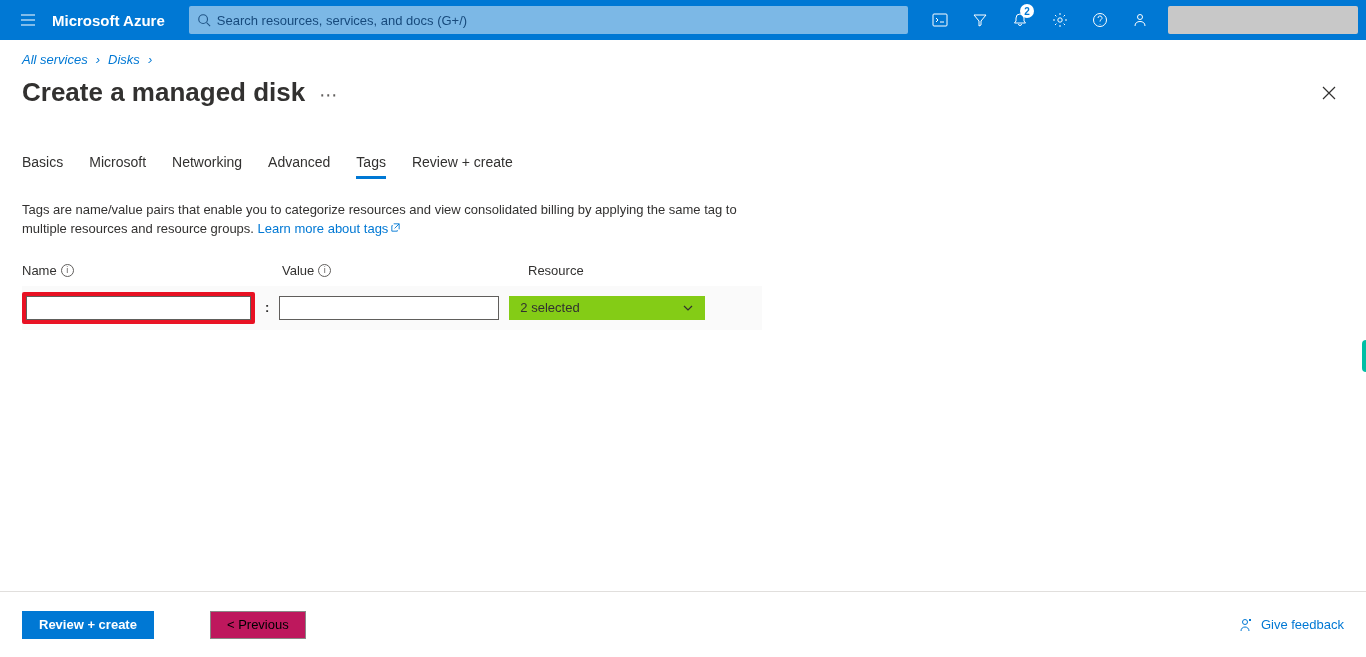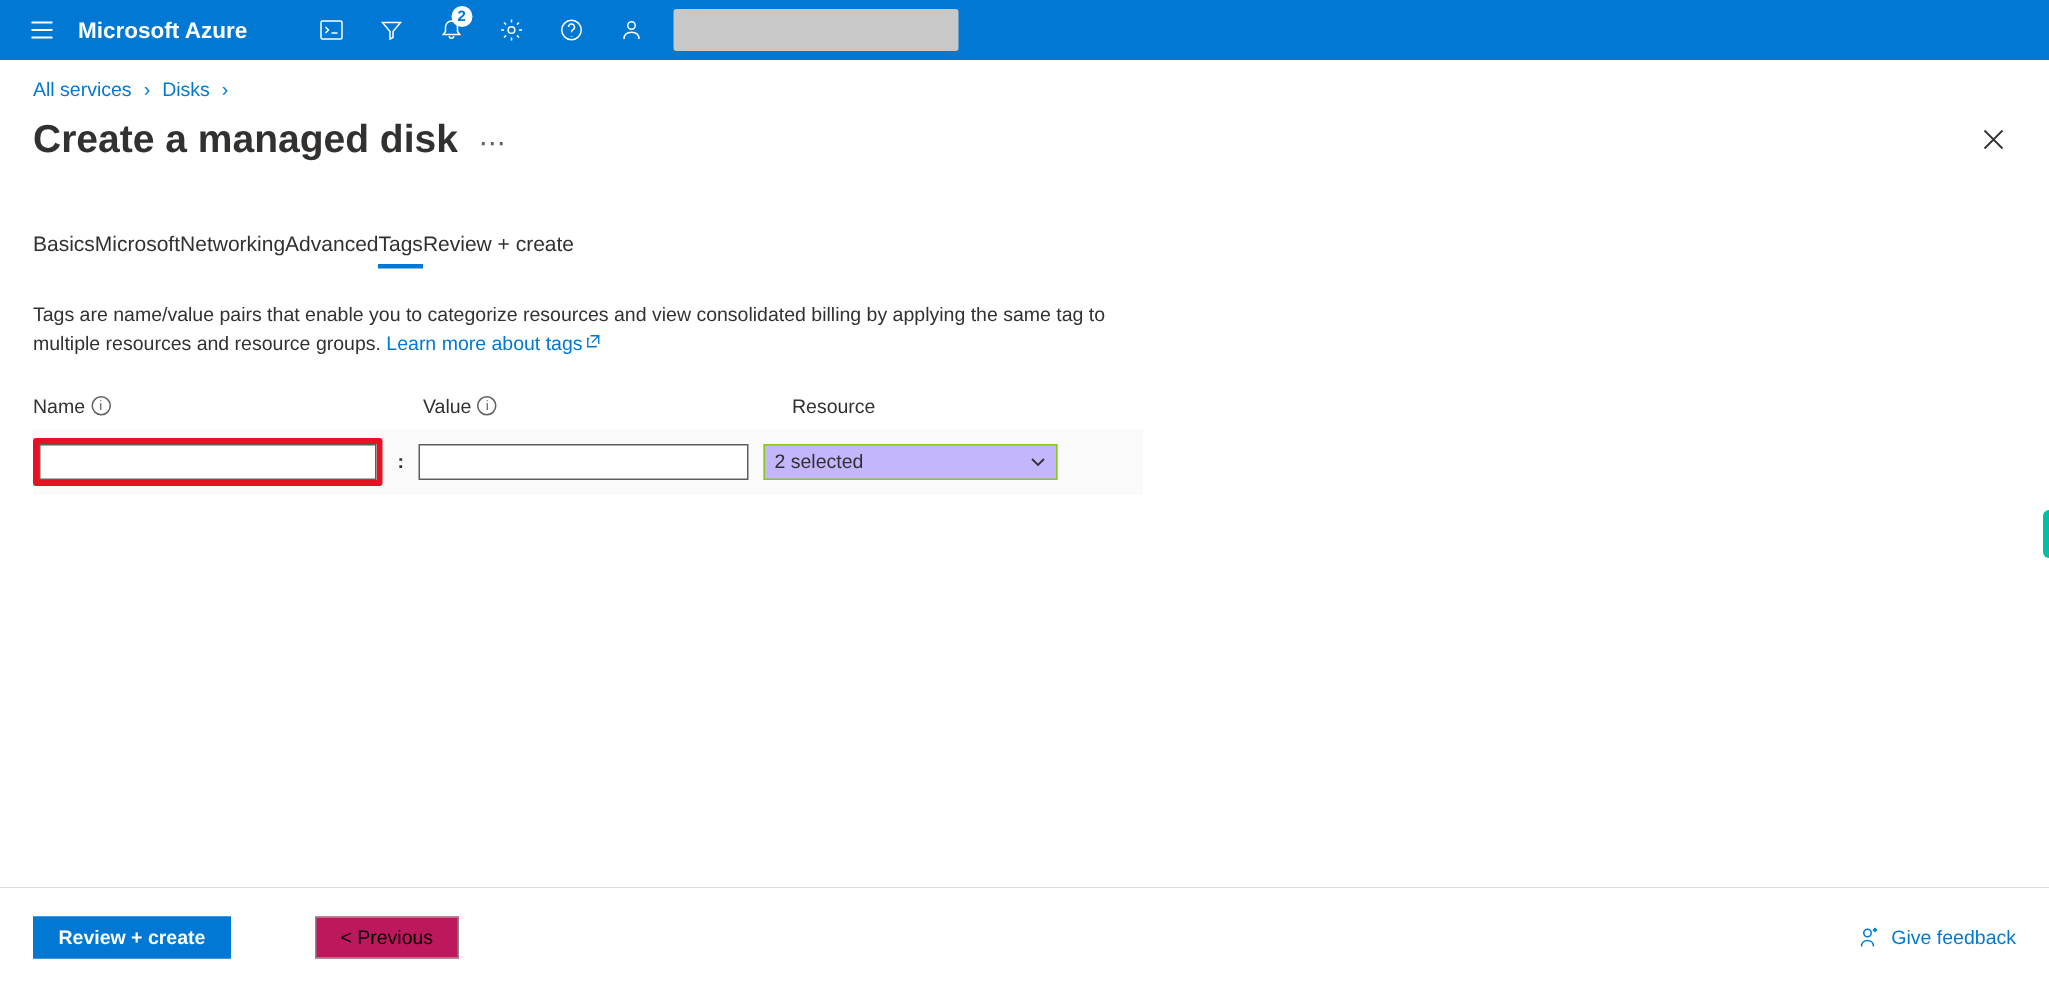--- a/index.html
+++ b/index.html
@@ -10,49 +10,49 @@
   .search-wrap { flex:1; display:flex; align-items:center; background:#7cb8e6; height:28px; border-radius:2px; padding:0 8px; }
   .search-wrap svg { opacity:0.9; }
   .search-input { background:transparent; border:none; outline:none; color:#11315a; font-size:13px; margin-left:6px; flex:1; }
   .search-input::placeholder { color:#174a7c; }
   .top-icons { display:flex; align-items:center; gap:4px; margin-left:14px; }
   .top-icon { width:36px; height:40px; display:flex; align-items:center; justify-content:center; cursor:pointer; position:relative; }
   .badge { position:absolute; top:4px; right:4px; background:#fff; color:#0078d4; font-size:10px; font-weight:600; border-radius:8px; min-width:14px; height:14px; display:flex; align-items:center; justify-content:center; }
   .account-pill { width:190px; height:28px; background:#c8c8c8; border-radius:2px; margin-left:6px; }
 
   .page { padding: 12px 22px 0 22px; height: calc(100% - 40px - 66px); position:relative; }
-  .breadcrumb { display:flex; align-items:center; gap:8px; color:#0078d4; font-size:13px; }
+  .breadcrumb { display:flex; align-items:center; gap:8px; color:#0078d4; font-size:13px;font-style:italic; }
   .breadcrumb a { color:#0078d4; text-decoration:none; cursor:pointer; }
   .breadcrumb .chev { color:#0078d4; }
 
   .title-row { display:flex; align-items:center; justify-content:space-between; margin-top:10px; }
   .page-title { font-size:26px; font-weight:600; }
   .ellipsis-btn { color:#605e5c; font-size:18px; margin-left:14px; cursor:pointer; }
   .close-btn { font-size:18px; color:#323130; cursor:pointer; padding:4px 8px; }
 
-  .tabs { display:flex; margin-top:40px; border-bottom:none; font-size:14px; }
+  .tabs { display:flex; gap:26px; margin-top:40px; border-bottom:none; font-size:14px; }
   .tab { padding:6px 0; cursor:pointer; color:#323130; }
   .tab.active { border-bottom:3px solid #0078d4; font-weight:400; }
 
   .desc { max-width:740px; margin-top:22px; line-height:1.45; color:#323130; }
   .desc a { color:#0078d4; text-decoration:none; cursor:pointer; }
   .ext-icon { display:inline-block; margin-left:2px; }
 
   .note { margin-top:16px; max-width:740px; }
 
   .row { display:flex; align-items:center; gap:16px; margin-top:24px; }
   .col-label { display:flex; align-items:center; gap:4px; font-size:13px; }
   .info-circle { width:13px; height:13px; border:1px solid #605e5c; border-radius:50%; display:inline-flex; align-items:center; justify-content:center; font-size:9px; color:#605e5c; }
 
   .inputs-row { display:flex; align-items:center; gap:10px; margin-top:8px; background:#fafafa; padding:6px 0 6px 0; width:740px; }
   .name-box-wrap { border:4px solid #e81123; border-radius:2px; padding:0; }
   .txt-input { width:225px; height:24px; border:1px solid #605e5c; background:#fff; padding:0 6px; font-size:13px; outline:none; }
   .value-input { width:220px; }
   .colon { font-weight:600; }
-  .select { width:196px; height:24px; border:1px solid #84cc16; background:#c4b5fd; display:flex; align-items:center; justify-content:space-between; padding:0 6px; cursor:pointer; }
+  .select { width:196px; height:24px; border:5px solid #84cc16; background:#84cc16; display:flex; align-items:center; justify-content:space-between; padding:0 6px; cursor:pointer; }
   .chev-down { }
 
   .edge-tab { position:absolute; right:-4px; top:300px; width:8px; height:32px; background:#00bfa5; border-radius:4px 0 0 4px; }
 
   .footer { position:fixed; bottom:0; left:0; right:0; height:66px; border-top:1px solid #e1dfdd; background:#fff; display:flex; align-items:center; padding:0 22px; gap:56px; }
   .btn { height:28px; padding:0 16px; font-size:13px; border:1px solid #8a8886; background:#be185d; cursor:pointer; }
   .btn.primary { background:#0078d4; border-color:#0078d4; color:#fff; font-weight:600; }
   .footer-right { margin-left:auto; display:flex; align-items:center; gap:6px; color:#0078d4; cursor:pointer; }
 
   svg { display:block; }
@@ -60,20 +60,27 @@
 </head>
 <body>
 
 <div class="topbar">
   <div class="hamburger">
     <svg width="16" height="16" viewBox="0 0 16 16">
         <path stroke="#fff" stroke-width="1.2" d="M1 3h14M1 8h14M1 13h14"></path>
       </svg>
   </div>
   <div class="brand">Microsoft Azure</div>
+  <div class="search-wrap">
+    <svg width="14" height="14" viewBox="0 0 16 16">
+        <circle cx="7" cy="7" r="5" stroke="#174a7c" stroke-width="1.3" fill="none"></circle>
+        <path d="M11 11l4 4" stroke="#174a7c" stroke-width="1.3"></path>
+      </svg>
+    <input class="search-input" placeholder="Search resources, services, and docs (G+/)" style="">
+  </div>
   <div class="top-icons">
     <div class="top-icon">
       <svg width="16" height="16" viewBox="0 0 16 16">
           <rect x="1" y="2" width="14" height="12" rx="1" stroke="#fff" fill="none"></rect>
           <path d="M4 6l2 2-2 2M8 10h4" stroke="#fff" stroke-width="1" fill="none"></path>
         </svg>
     </div>
     <div class="top-icon">
       <svg width="16" height="16" viewBox="0 0 16 16">
           <path d="M2 3h12l-5 6v4l-2 1v-5L2 3z" stroke="#fff" fill="none"></path>

